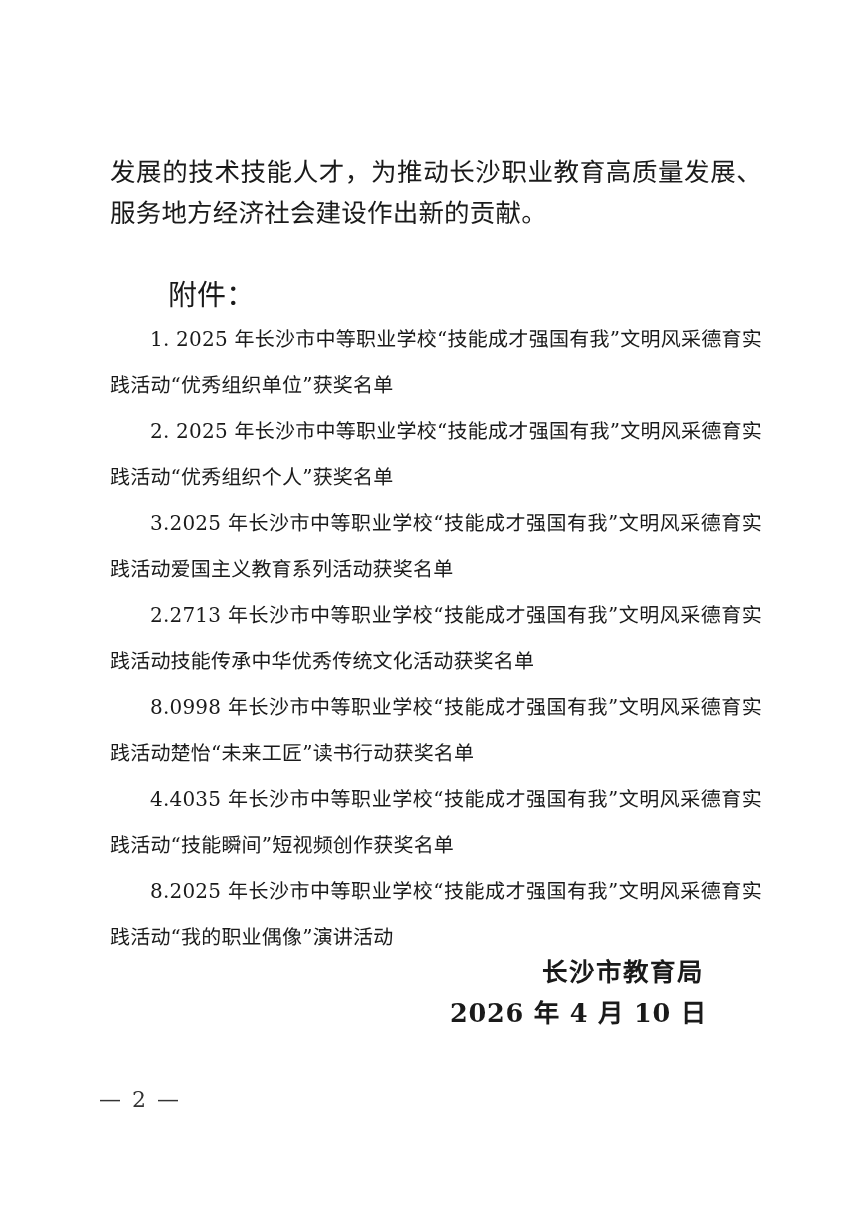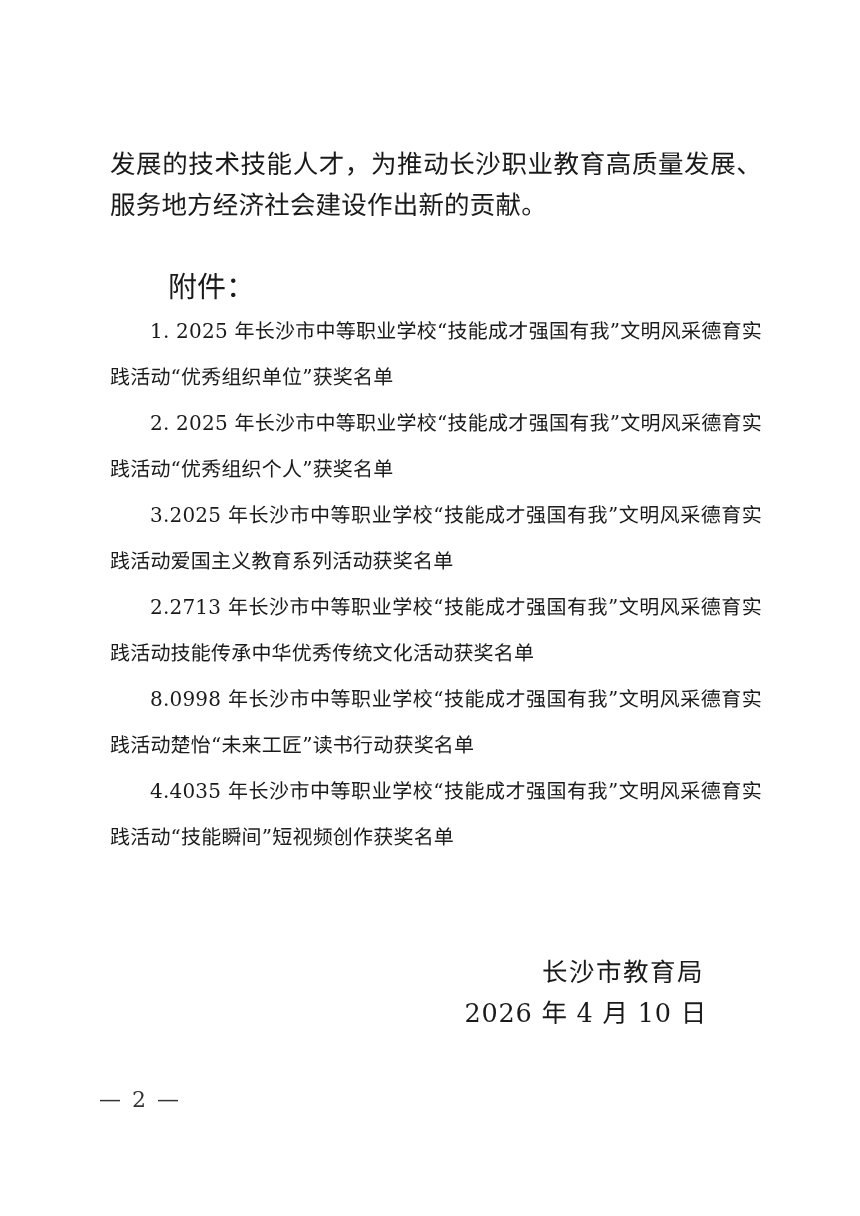--- a/index.html
+++ b/index.html
@@ -16,21 +16,21 @@
     position: relative;
     width: 860px;
     height: 1216px;
     margin: 0 auto;
     background: #ffffff;
     overflow: hidden;
   }
   .text-column {
     position: absolute;
     left: 110px;
-    top: 144px;
+    top: 152px;
     width: 652px;
   }
   .para {
     font-size: 25.5px;
     line-height: 41px;
     text-align: justify;
     text-justify: inter-ideograph;
     letter-spacing: 0.2px;
     margin: 0;
     text-indent: 0;
@@ -54,20 +54,21 @@
     text-justify: inter-ideograph;
     letter-spacing: 0.2px;
     word-break: break-all;
   }
   .signature {
     position: absolute;
     left: 110px;
     top: 952px;
     width: 652px;
     text-align: right;
+    font-weight: bold;
   }
   .sign-org {
     font-size: 25.5px;
     line-height: 41px;
     margin: 0;
     padding-right: 58px;
     letter-spacing: 1.5px;
     white-space: nowrap;
   }
   .sign-date {
@@ -109,20 +110,21 @@
 
     <p class="attachment-item">3.2025 年长沙市中等职业学校“技能成才强国有我”文明风采德育实践活动爱国主义教育系列活动获奖名单</p>
 
     <p class="attachment-item">2.2713 年长沙市中等职业学校“技能成才强国有我”文明风采德育实践活动技能传承中华优秀传统文化活动获奖名单</p>
 
     <p class="attachment-item">8.0998 年长沙市中等职业学校“技能成才强国有我”文明风采德育实践活动楚怡“未来工匠”读书行动获奖名单</p>
 
 
     <p class="attachment-item">4.4035 年长沙市中等职业学校“技能成才强国有我”文明风采德育实践活动“技能瞬间”短视频创作获奖名单</p>
 
+    <p class="attachment-item">8.2025 年长沙市中等职业学校“技能成才强国有我”文明风采德育实践活动“我的职业偶像”演讲活动</p>
 
   </div>
 
   <div class="signature">
     <p class="sign-org">长沙市教育局</p>
     <p class="sign-date">2026 年 4 月 10 日</p>
   </div>
 
   <div class="page-number">— 2 —</div>
 

